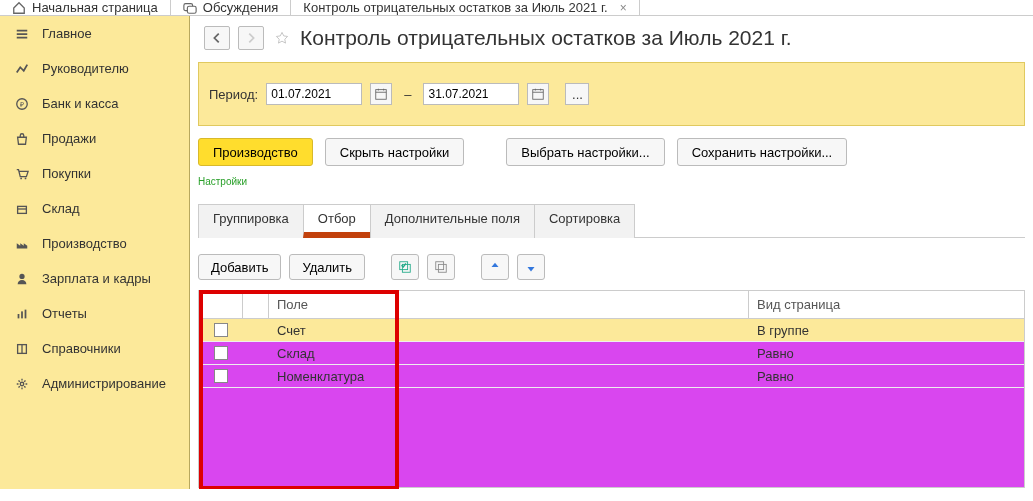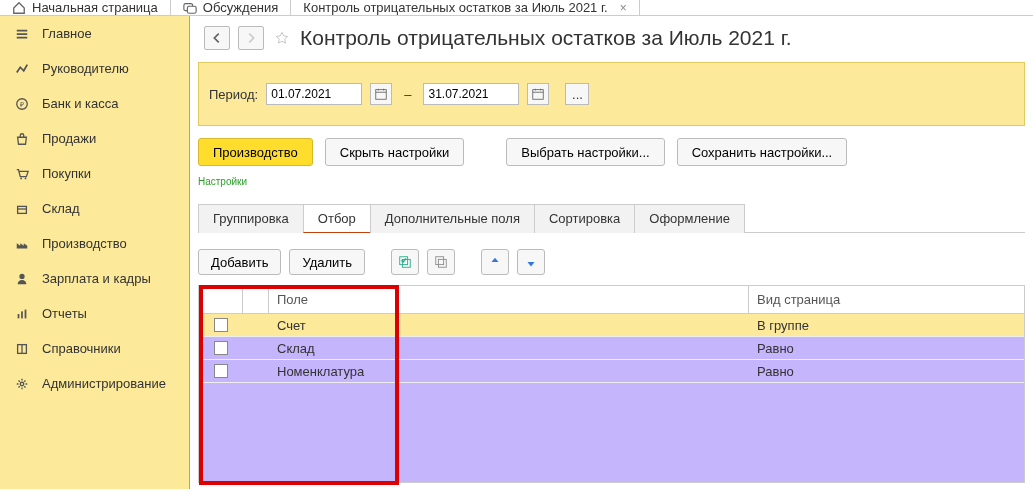--- a/index.html
+++ b/index.html
@@ -34,28 +34,28 @@
   
   .btn-row { margin: 12px 8px 0 8px; display: flex; gap: 12px; align-items: center; }
   .btn { height: 28px; border: 1px solid #bbb; background: #f7f7f7; padding: 0 14px; border-radius: 3px; cursor: pointer; font-size: 13px; display: inline-flex; align-items: center; }
   .btn.primary { background: #ffdd2d; border-color: #d8b92b; }
   .btn-spacer { width: 18px; }
   
   .settings-title { margin: 10px 8px 8px 8px; color: #2aa02a; font-size: 10px; }
   
   .subtabs { display: flex; margin: 16px 8px; border-bottom: 1px solid #ccc; }
   .subtab { padding: 6px 14px; border: 1px solid #ccc; border-bottom: none; margin-right: -1px; background: #f2f2f2; cursor: pointer; position: relative; top: 1px; }
-  .subtab.active { background: #fff; border-bottom: 1px solid #c2410c; }
+  .subtab.active { background: #fff; border-bottom: 6px solid #c2410c; }
   
   .toolbar2 { display: flex; gap: 8px; margin: 10px 8px 10px 8px; align-items: center; }
   .toolbar2 .btn { height: 26px; padding: 0 12px; }
   .sq-btn { width: 28px; height: 26px; border: 1px solid #bbb; background: #f7f7f7; border-radius: 3px; display: inline-flex; align-items: center; justify-content: center; cursor: pointer; }
   .tb-gap { width: 10px; }
   
-  .table-wrap { margin: 0 8px; border: 1px solid #ccc; position: relative; height: 198px; background: #c4b5fd; }
+  .table-wrap { margin: 0 8px; border: 1px solid #ccc; position: relative; height: 198px; background: #d946ef; }
   .thead { display: flex; height: 28px; border-bottom: 1px solid #ccc; }
   .th { display: flex; align-items: center; padding: 0 8px; border-right: 1px solid #ccc; background: #fff; color: #555; }
   .th1 { width: 44px; }
   .th2 { width: 26px; }
   .th3 { flex: 0 0 480px; }
   .th4 { flex: 1; border-right: none; }
   .trow { display: flex; height: 23px; align-items: center; border-bottom: 1px solid #eee; }
   .trow.sel { background: #fce99a; }
   .td { display: flex; align-items: center; padding: 0 8px; }
   .td1 { width: 44px; justify-content: center; }
@@ -245,21 +245,20 @@
       <button class="btn">Сохранить настройки...</button>
     </div>
 
     <div class="settings-title">Настройки</div>
 
     <div class="subtabs">
       <div class="subtab">Группировка</div>
       <div class="subtab active">Отбор</div>
       <div class="subtab">Дополнительные поля</div>
       <div class="subtab">Сортировка</div>
-      <div class="subtab">Оформление</div>
     </div>
 
     <div class="toolbar2">
       <button class="btn">Добавить</button>
       <button class="btn">Удалить</button>
       <span class="tb-gap"></span>
       <span class="sq-btn">
           <svg viewBox="0 0 16 16">
             <rect x="2" y="2" width="9" height="9" fill="none" stroke="#2a8"></rect>
             <path d="M4 6l2 2 3-4" stroke="#2a8" fill="none" stroke-width="1.5"></path>

